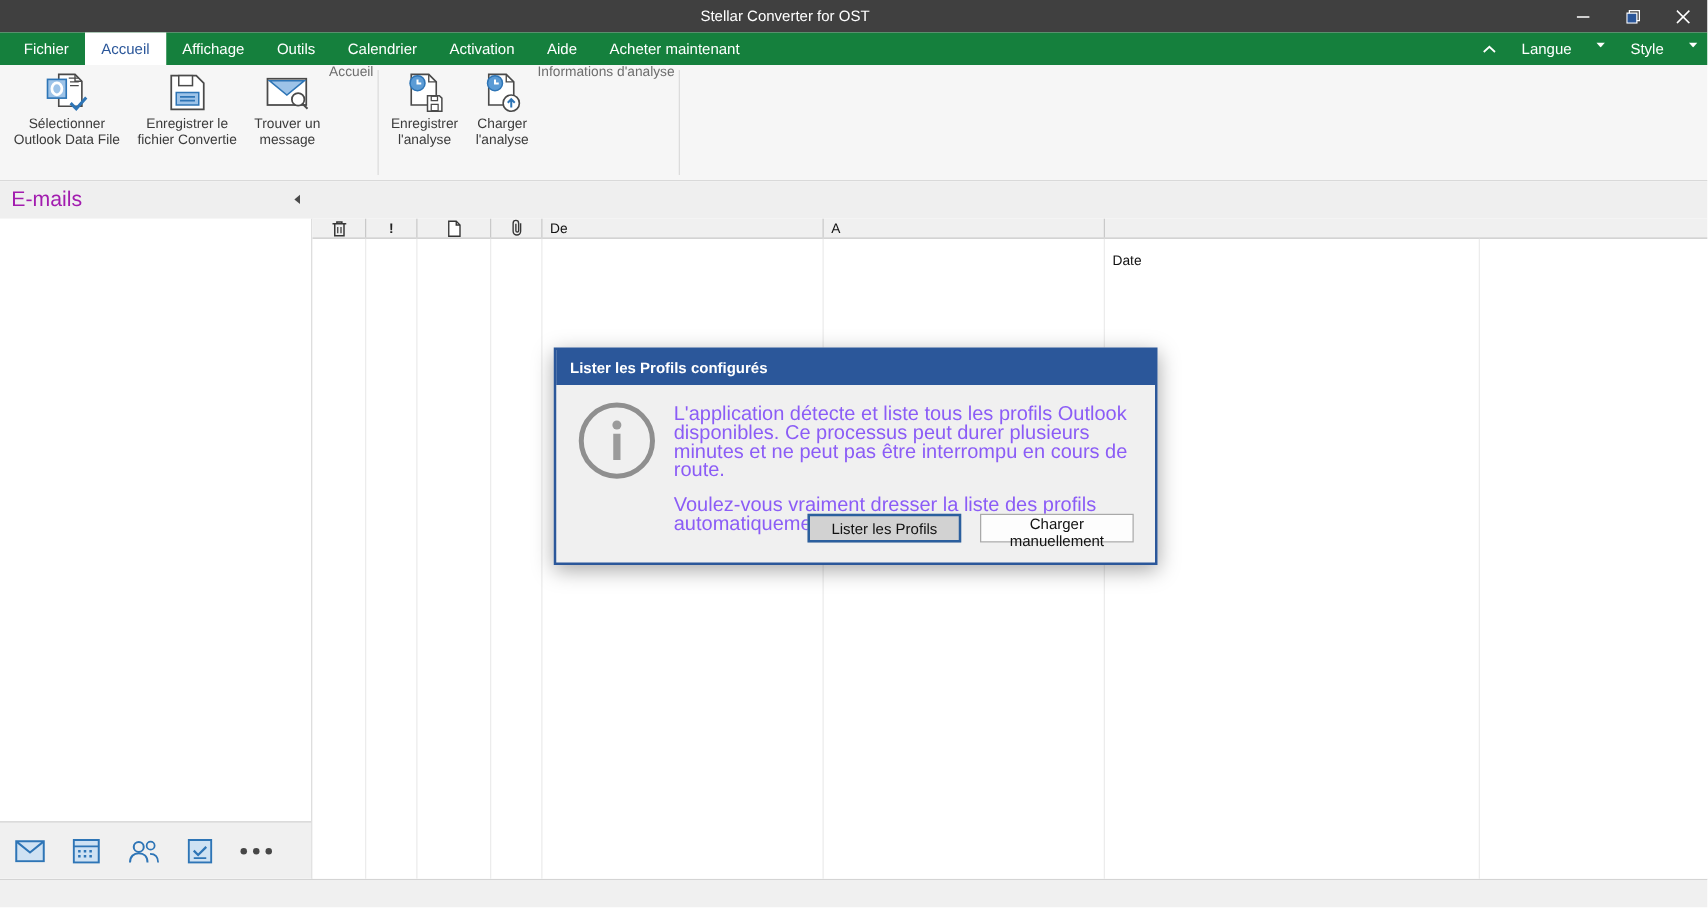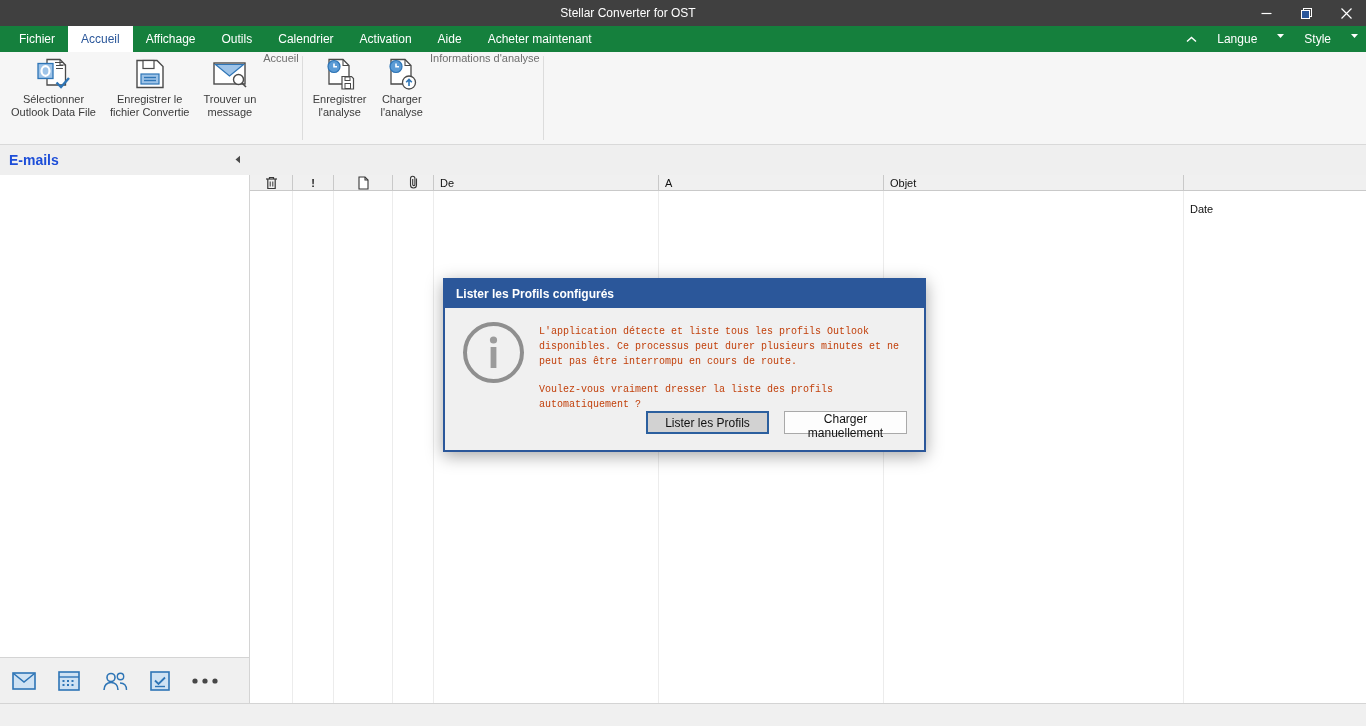--- a/index.html
+++ b/index.html
@@ -26,21 +26,21 @@
   .rbuttons { flex:1; display:flex; align-items:flex-start; padding-top:3px; }
   .rbtn { display:flex; flex-direction:column; align-items:center; padding:3px 6px 1px; margin:0 1px; }
   .rbtn svg { margin-bottom:3px; }
   .rlabel { font-size:11px; line-height:13px; color:#3b3b3b; text-align:center; white-space:nowrap; }
   .rgroup-label { font-size:11px; color:#6e6e6e; text-align:center; padding-bottom:4px; white-space:nowrap; }
   .rsep { width:1px; background:#dcdcdc; margin:4px 3px; }
 
   
   .band { height:30px; background:#efefef; display:flex; }
   .band-left { width:250px; position:relative; display:flex; align-items:center; padding-left:9px; }
-  .band-title { font-size:14px; color:#1d4ed8;font-weight:bold; }
+  .band-title { font-size:17px; color:#a21caf; }
   .collapse-btn { position:absolute; right:9px; top:10px; line-height:0; }
 
   
   .main { display:flex; height:528px; }
   .sidebar { width:250px; background:#fff; border-right:1px solid #d4d4d4; display:flex; flex-direction:column; }
   .sidebar-content { flex:1; }
   .sidebar-nav { height:46px; border-top:1px solid #d4d4d4; background:#f0f0f0; display:flex; align-items:center; gap:22px; padding-left:12px; }
   .nav-btn { display:flex; align-items:center; justify-content:center; line-height:0; }
 
   .table-area { flex:1; display:flex; flex-direction:column; background:#fff; }
@@ -58,21 +58,21 @@
   .statusbar { height:23px; background:#f0f0f0; border-top:1px solid #d4d4d4; }
 
   
   .dialog { position:absolute; left:443px; top:278px; width:483px; height:174px; background:#f0f0f0;
             border:2px solid #2b579a; box-shadow:0 4px 16px rgba(0,0,0,0.35); }
   .dialog-titlebar { height:28px; background:#2b579a; color:#fff; display:flex; align-items:center; padding-left:11px; }
   .dialog-title { font-size:12px; font-weight:bold; }
   .dialog-body { position:relative; height:142px; }
   .dialog-content { display:flex; padding:13px 0 0 17px; }
   .info { margin-right:14px; line-height:0; }
-  .dialog-text { width:376px; font-size:10px; line-height:15px; color:#c2410c; padding-top:3px;font-family:Liberation Mono, monospace; }
+  .dialog-text { width:376px; font-size:16px; line-height:15px; color:#8b5cf6; padding-top:3px; }
   .dialog-text p { margin:0 0 13px 0; }
   .dialog-buttons { position:absolute; right:17px; bottom:16px; display:flex; gap:15px; }
   .dlg-btn { width:123px; height:23px; font-size:12px; font-family:inherit; color:#111; cursor:default; }
   .dlg-btn.default { background:#d2d2d2; border:2px solid #2b5f9e; }
   .dlg-btn.secondary { background:#fdfdfd; border:1px solid #a9a9a9; }
 </style>
 </head>
 <body>
 
 <div class="titlebar">
@@ -287,21 +287,20 @@
           <path d="M7 1 V4 H10" fill="none" stroke="#373737" stroke-width="1.1"></path>
         </svg>
       </div>
       <div class="th c3">
         <svg width="9" height="15" viewBox="0 0 9 15">
           <path d="M7.5 3.5 V10 A3 3 0 0 1 1.5 10 V3.5 A2.2 2.2 0 0 1 5.9 3.5 V9.5 A1.1 1.1 0 0 1 3.7 9.5 V4" fill="none" stroke="#373737" stroke-width="1.1"></path>
         </svg>
       </div>
       <div class="th text c4">De</div>
       <div class="th text c5">A</div>
-      <div class="th text c6">Objet</div>
       <div class="th text c7 last">Date</div>
     </div>
     <div class="tbody">
       <div class="tcol c0"></div>
       <div class="tcol c1"></div>
       <div class="tcol c2"></div>
       <div class="tcol c3"></div>
       <div class="tcol c4"></div>
       <div class="tcol c5"></div>
       <div class="tcol c6"></div>

